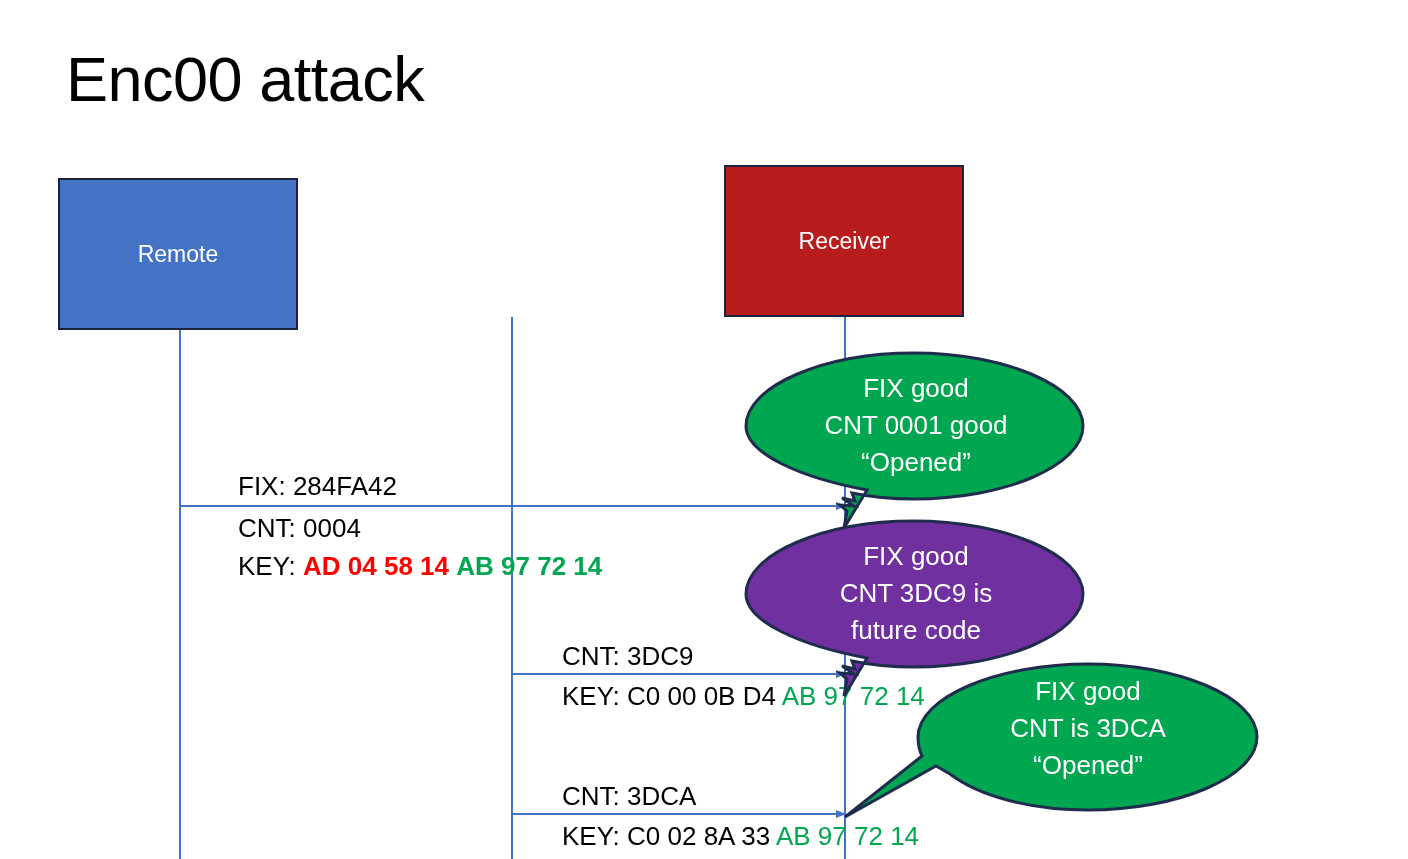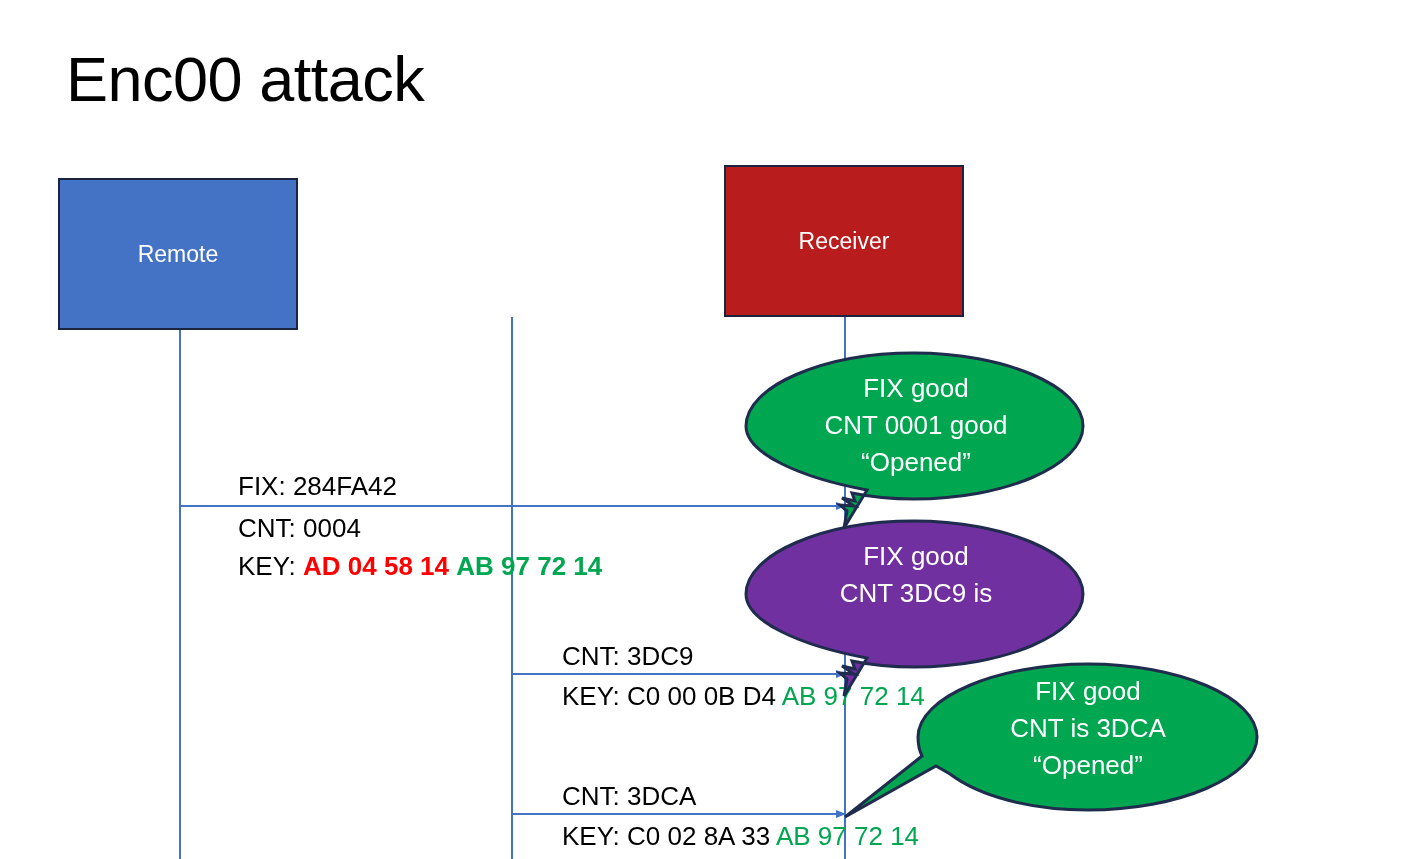--- a/index.html
+++ b/index.html
@@ -181,20 +181,21 @@
                  L113,155 L100,152
                  L112,160 L98,159
                  L105,165 L102,182
                  L125,144
                  C60,132 4,108 4,80 C4,40 82,7 172,7 Z" fill="#7030A0" stroke="#1F2C4D" stroke-width="3"></path>
       </g>
     </svg>
     <div class="bubble-text">
       <div>FIX good</div>
       <div>CNT 3DC9 is</div>
+      <div>future code</div>
     </div>
   </div>
 
   <div class="bubble bubble-3">
     <svg width="424" height="165" viewBox="0 0 424 165" xmlns="http://www.w3.org/2000/svg">
       <g>
         <path d="M248,4 C338,4 417,37 417,77 C417,117 338,150 248,150
                  C190,150 139,136 110,114
                  L96,106 L5,157 L82,96
                  C79,90 78,84 78,77

